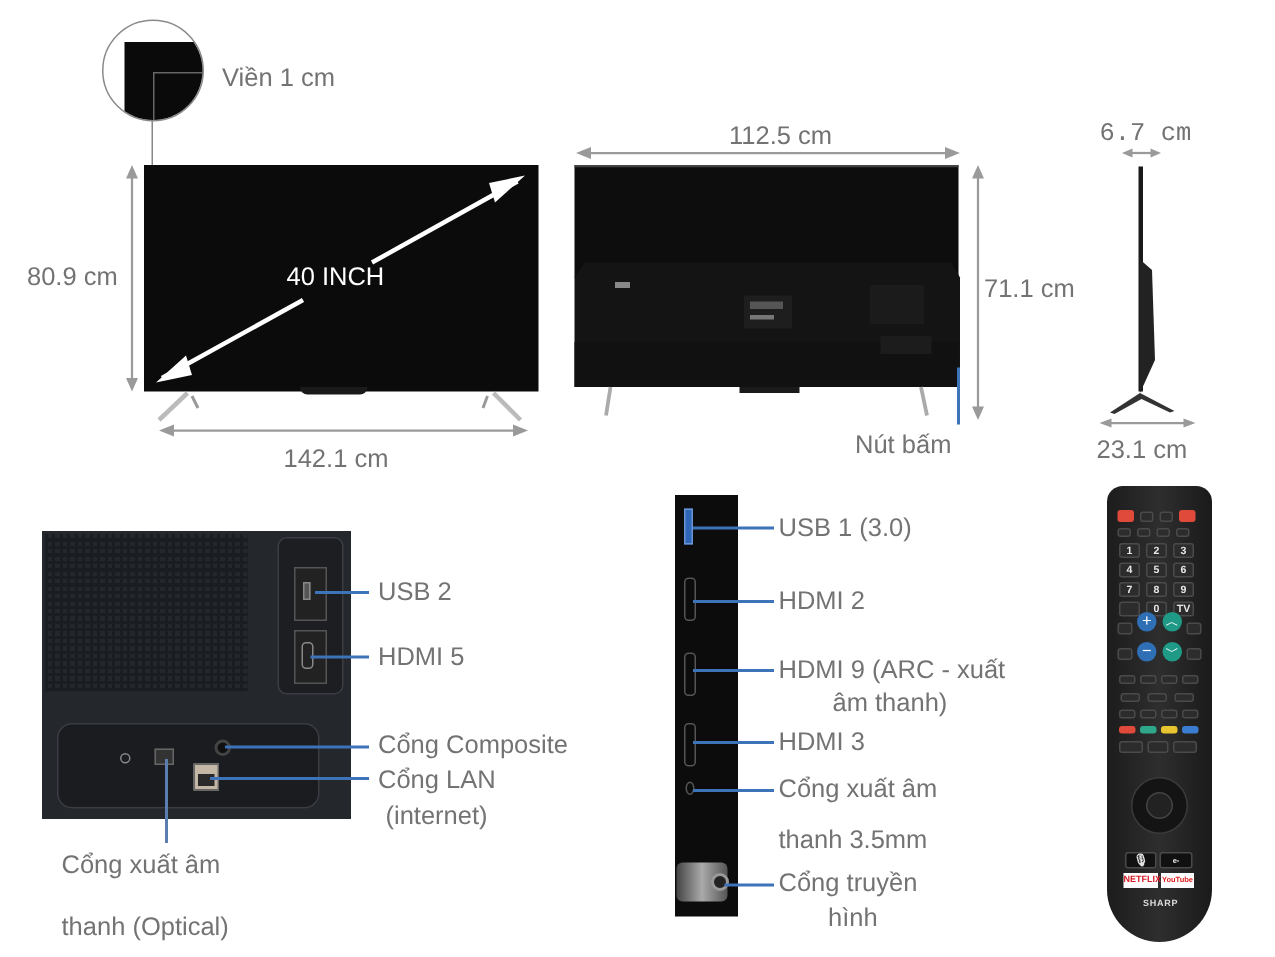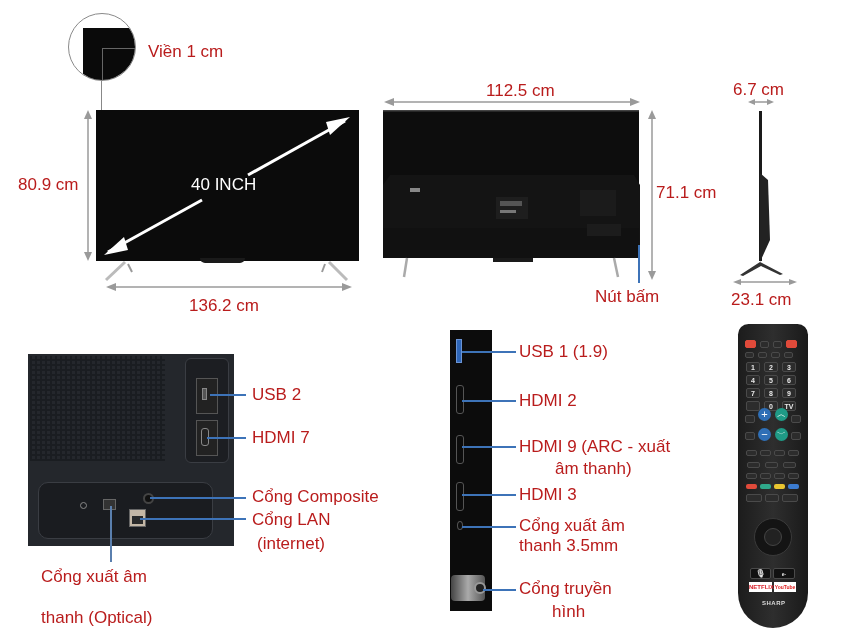--- a/index.html
+++ b/index.html
@@ -1,19 +1,19 @@
 <!DOCTYPE html>
 <html><head>
 <meta charset="utf-8">
 <style>
   * { box-sizing: border-box; margin: 0; padding: 0; }
   html, body { width: 850px; height: 638px; background: #ffffff; overflow: hidden; }
   body { position: relative; font-family: "Liberation Sans", sans-serif; color: #6e6e6e; }
   .abs { position: absolute; }
-  .lbl { position: absolute; font-size: 17px; color: #b91c1c; white-space: nowrap; line-height: 1.2; }
+  .lbl { position: absolute; font-size: 17px; color: #737373; white-space: nowrap; line-height: 1.2; }
   .dim { position: absolute; background: #9a9a9a; }
   .blue { position: absolute; background: #3d73b8; }
   .tv-black { position: absolute; background: #0b0b0b; }
   svg { position: absolute; overflow: visible; }
   .rbtn { position: absolute; background: #2c2c2c; border: 1px solid #4a4a4a; border-radius: 2px; color: #e8e8e8; font-size: 7px; text-align: center; line-height: 9px; font-weight: bold; }
   .port-panel { position: absolute; background: #24272c; }
 </style>
 </head>
 <body>
 
@@ -44,21 +44,21 @@
     <line x1="88" y1="113" x2="88" y2="258" stroke="#9a9a9a" stroke-width="1.5"></line>
     <polygon points="88,110 84,119 92,119" fill="#9a9a9a"></polygon>
     <polygon points="88,261 84,252 92,252" fill="#9a9a9a"></polygon>
 
     <line x1="110" y1="287" x2="348" y2="287" stroke="#9a9a9a" stroke-width="1.5"></line>
     <polygon points="106,287 116,283 116,291" fill="#9a9a9a"></polygon>
     <polygon points="352,287 342,283 342,291" fill="#9a9a9a"></polygon>
   </svg>
   <span class="lbl" style="left:191px;top:175px;color:#fff;font-size:17px;">40 INCH</span>
   <span class="lbl" style="left:18px;top:175px;">80.9 cm</span>
-  <span class="lbl" style="left:189px;top:296px;">136.2 cm</span>
+  <span class="lbl" style="left:189px;top:296px;">142.1 cm</span>
 </div>
 
 <div>
   <svg style="left:0;top:0;width:850px;height:638px;pointer-events:none;">
 
     <line x1="388" y1="102" x2="636" y2="102" stroke="#9a9a9a" stroke-width="1.5"></line>
     <polygon points="384,102 394,98 394,106" fill="#9a9a9a"></polygon>
     <polygon points="640,102 630,98 630,106" fill="#9a9a9a"></polygon>
 
     <line x1="652" y1="114" x2="652" y2="276" stroke="#9a9a9a" stroke-width="1.5"></line>
@@ -76,36 +76,36 @@
     <rect x="587" y="224" width="34" height="12" fill="#1c1c1c"></rect>
     <rect x="410" y="188" width="10" height="4" fill="#888"></rect>
     <rect x="493" y="258" width="40" height="4" fill="#1a1a1a"></rect>
 
     <line x1="407" y1="258" x2="404" y2="277" stroke="#aaa" stroke-width="2.5"></line>
     <line x1="614" y1="258" x2="618" y2="277" stroke="#aaa" stroke-width="2.5"></line>
   </svg>
   <div class="blue" style="left:638px;top:245px;width:2px;height:38px;"></div>
   <span class="lbl" style="left:486px;top:81px;">112.5 cm</span>
   <span class="lbl" style="left:656px;top:183px;">71.1 cm</span>
-  <span class="lbl" style="left:595px;top:287px;">Nút bấm</span>
+  <span class="lbl" style="left:570px;top:287px;">Nút bấm</span>
 </div>
 
 <div>
   <svg style="left:0;top:0;width:850px;height:638px;pointer-events:none;">
     <line x1="751" y1="102" x2="771" y2="102" stroke="#9a9a9a" stroke-width="1.5"></line>
     <polygon points="748,102 755,99 755,105" fill="#9a9a9a"></polygon>
     <polygon points="774,102 767,99 767,105" fill="#9a9a9a"></polygon>
     <rect x="759" y="111" width="3" height="150" fill="#1a1a1a"></rect>
     <path d="M760,173 L768,180 L770,240 L760,262 Z" fill="#222"></path>
     <path d="M760,262 L740,275 L743,276 L761,266 L780,275 L783,274 Z" fill="#333"></path>
     <line x1="737" y1="282" x2="793" y2="282" stroke="#9a9a9a" stroke-width="1.5"></line>
     <polygon points="733,282 741,279 741,285" fill="#9a9a9a"></polygon>
     <polygon points="797,282 789,279 789,285" fill="#9a9a9a"></polygon>
   </svg>
-  <span class="lbl" style="left:733px;top:80px;">6.7 cm</span>
+  <span class="lbl" style="left:733px;top:80px;font-family:Liberation Mono, monospace;">6.7 cm</span>
   <span class="lbl" style="left:731px;top:290px;">23.1 cm</span>
 </div>
 
 <div>
   <div class="port-panel" style="left:28px;top:354px;width:206px;height:192px;"></div>
 
   <div class="abs" style="left:30px;top:356px;width:135px;height:105px;
               background-image:repeating-linear-gradient(0deg,#1a1c20 0 2px,transparent 2px 5px),repeating-linear-gradient(90deg,#1a1c20 0 2px,transparent 2px 5px);opacity:.9;"></div>
 
   <div class="abs" style="left:185px;top:358px;width:44px;height:105px;background:#1c1e22;border:1px solid #3a3d43;border-radius:6px;"></div>
@@ -121,21 +121,21 @@
   <div class="abs" style="left:129px;top:509px;width:17px;height:18px;background:#c4b7a6;border:1px solid #666;"></div>
   <div class="abs" style="left:132px;top:516px;width:11px;height:8px;background:#2a2a2a;"></div>
 
   <div class="blue" style="left:210px;top:394px;width:36px;height:1.5px;"></div>
   <div class="blue" style="left:207px;top:437px;width:39px;height:1.5px;"></div>
   <div class="blue" style="left:150px;top:497px;width:96px;height:1.5px;"></div>
   <div class="blue" style="left:140px;top:518px;width:106px;height:1.5px;"></div>
   <div class="blue" style="left:110px;top:506px;width:1.5px;height:56px;background:#5a7fae;"></div>
 
   <span class="lbl" style="left:252px;top:385px;">USB 2</span>
-  <span class="lbl" style="left:252px;top:428px;">HDMI 7</span>
+  <span class="lbl" style="left:252px;top:428px;">HDMI 5</span>
   <span class="lbl" style="left:252px;top:487px;">Cổng Composite</span>
   <span class="lbl" style="left:252px;top:510px;">Cổng LAN</span>
   <span class="lbl" style="left:257px;top:534px;">(internet)</span>
   <span class="lbl" style="left:41px;top:567px;">Cổng xuất âm</span>
   <span class="lbl" style="left:41px;top:608px;">thanh (Optical)</span>
 </div>
 
 <div>
   <div class="abs" style="left:450px;top:330px;width:42px;height:281px;background:#0c0c0c;"></div>
   <div class="abs" style="left:456px;top:339px;width:6px;height:24px;background:#2e66b8;border:1px solid #6b94d4;"></div>
@@ -146,27 +146,27 @@
   <div class="abs" style="left:451px;top:575px;width:34px;height:26px;background:linear-gradient(90deg,#444,#aaa 50%,#555);border-radius:4px;"></div>
   <div class="abs" style="left:474px;top:582px;width:12px;height:12px;background:#222;border:2px solid #999;border-radius:50%;"></div>
 
   <div class="blue" style="left:462px;top:351px;width:54px;height:1.5px;"></div>
   <div class="blue" style="left:462px;top:400px;width:54px;height:1.5px;"></div>
   <div class="blue" style="left:462px;top:446px;width:54px;height:1.5px;"></div>
   <div class="blue" style="left:462px;top:494px;width:54px;height:1.5px;"></div>
   <div class="blue" style="left:462px;top:526px;width:54px;height:1.5px;"></div>
   <div class="blue" style="left:483px;top:589px;width:33px;height:1.5px;"></div>
 
-  <span class="lbl" style="left:519px;top:342px;">USB 1 (1.9)</span>
+  <span class="lbl" style="left:519px;top:342px;">USB 1 (3.0)</span>
   <span class="lbl" style="left:519px;top:391px;">HDMI 2</span>
   <span class="lbl" style="left:519px;top:437px;">HDMI 9 (ARC - xuất</span>
   <span class="lbl" style="left:555px;top:459px;">âm thanh)</span>
   <span class="lbl" style="left:519px;top:485px;">HDMI 3</span>
   <span class="lbl" style="left:519px;top:516px;">Cổng xuất âm</span>
-  <span class="lbl" style="left:519px;top:536px;">thanh 3.5mm</span>
+  <span class="lbl" style="left:519px;top:550px;">thanh 3.5mm</span>
   <span class="lbl" style="left:519px;top:579px;">Cổng truyền</span>
   <span class="lbl" style="left:552px;top:602px;">hình</span>
 </div>
 
 <div>
   <div class="abs" style="left:738px;top:324px;width:70px;height:304px;background:linear-gradient(90deg,#1c1c1c,#2e2e2e 50%,#1a1a1a);border-radius:12px 12px 40px 40px;"></div>
 
   <div class="rbtn" style="left:745px;top:340px;width:11px;height:8px;background:#e04a3a;border-color:#e04a3a;"></div>
   <div class="rbtn" style="left:760px;top:341px;width:9px;height:7px;"></div>
   <div class="rbtn" style="left:773px;top:341px;width:9px;height:7px;"></div>

